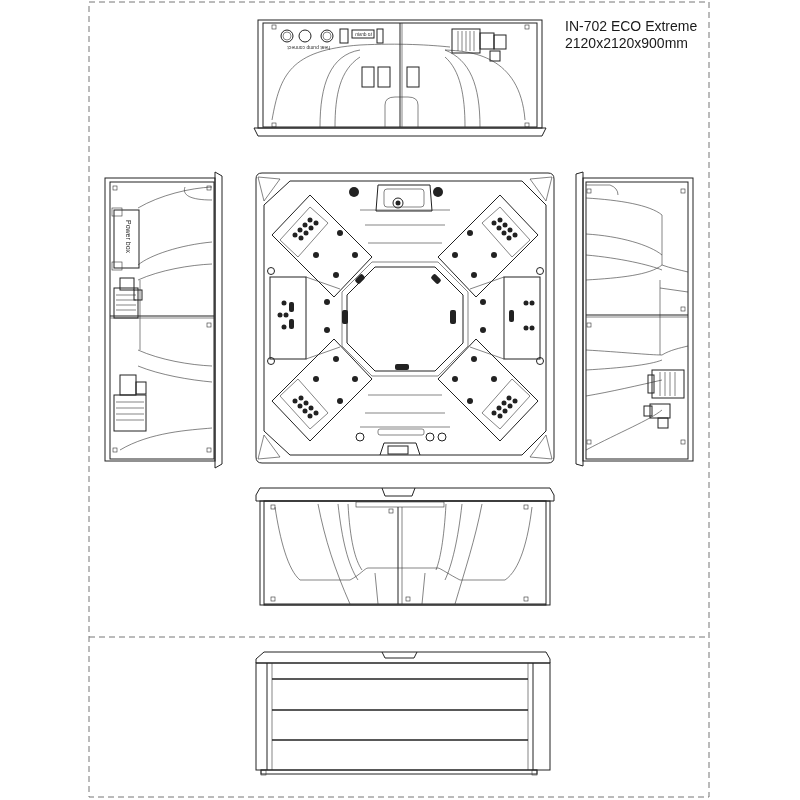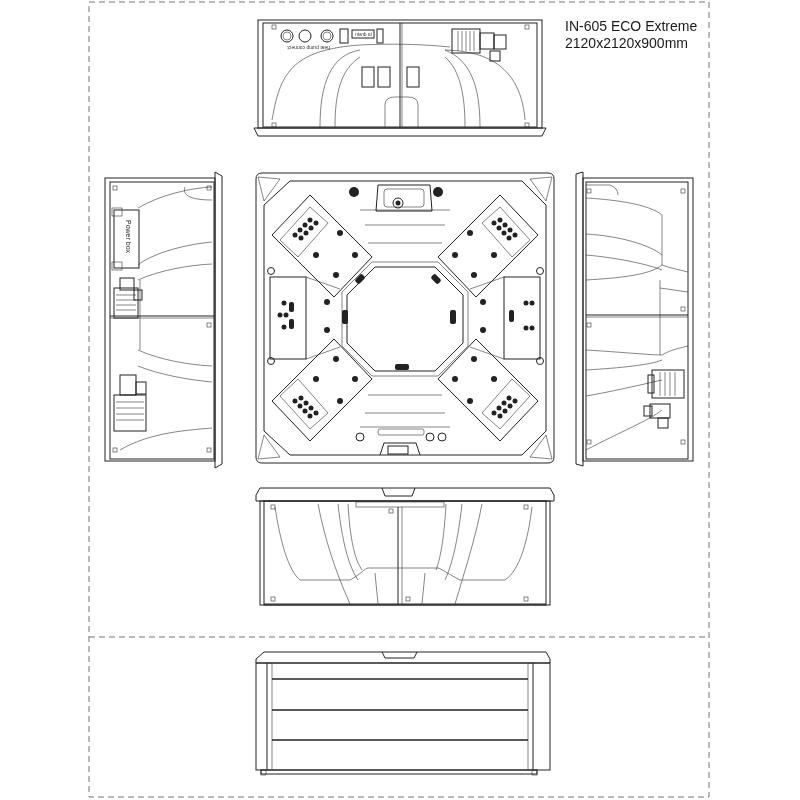--- a/index.html
+++ b/index.html
@@ -16,21 +16,21 @@
   </style>
 </head>
 <body>
 
 <svg class="view" width="800" height="800" style="left:0;top:0;">
   <rect class="dash" x="89" y="2" width="620" height="795"></rect>
   <line class="dash" x1="89" y1="637" x2="709" y2="637"></line>
 </svg>
 
 <div class="title-block">
-  <div>IN-605 ECO Extreme</div>
+  <div>IN-702 ECO Extreme</div>
   <div>2120x2120x900mm</div>
 </div>
 
 <svg class="view" width="300" height="125" style="left:250px;top:15px;" viewBox="0 0 300 125">
   <rect class="stroke" x="8" y="5" width="284" height="108"></rect>
   <rect class="stroke" x="13" y="8" width="274" height="104"></rect>
   <path class="stroke" d="M4 113 L296 113 L292 121 L8 121 Z"></path>
   <line class="stroke" x1="150" y1="8" x2="150" y2="112"></line>
   <line class="thin" x1="152" y1="8" x2="152" y2="112"></line>
 

